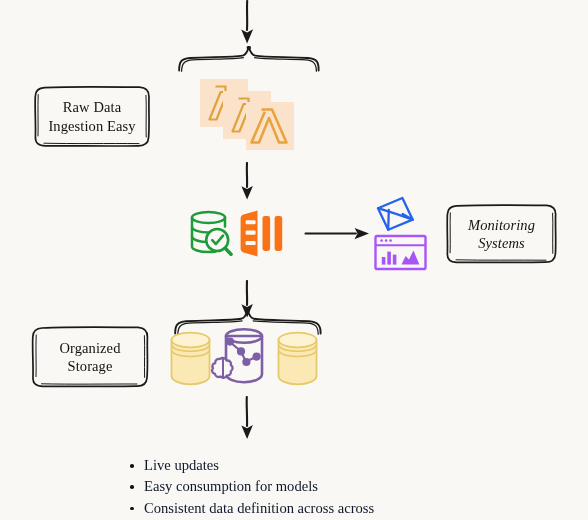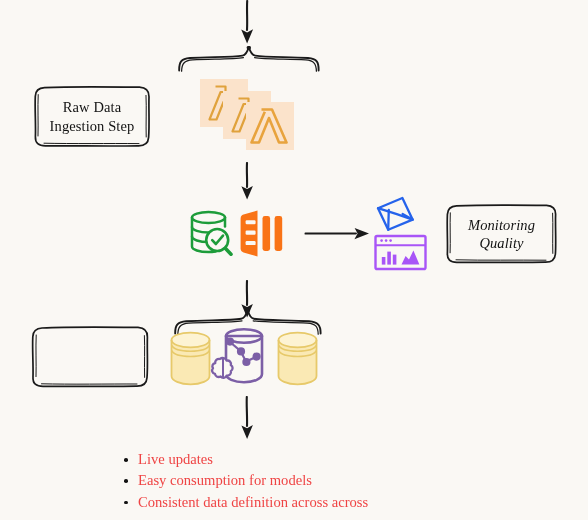--- a/index.html
+++ b/index.html
@@ -49,24 +49,24 @@
 
   
   .ink { stroke: #1a1a1a; fill: none; stroke-linecap: round; stroke-linejoin: round; }
   .ink-fill { fill: #1a1a1a; stroke: none; }
 
   
   #bullets {
     position: absolute;
     left: 118px;
     top: 449px;
-    margin: 0;
+    margin: 6px;
     padding: 0 0 0 20px;
     list-style: none;
-    color: #ef4444;
+    color: #0f172a;
     font-size: 14.6px;
     line-height: 1.46;
   }
   #bullets li {
     position: relative;
     white-space: nowrap;
   }
   #bullets li::before {
     content: "";
     position: absolute;
@@ -102,21 +102,21 @@
       <path class="ink" stroke-width="1.7" fill="#fdfcf9" d="M11.5 2.6 C 40 1.3, 76 1.8, 106.5 2.2 C 112.8 2.6, 116.2 5.0, 116.0 11.8
                C 115.6 25, 116.6 40, 115.6 52.4 C 115.2 58.6, 111.6 61.0, 105.0 60.8
                C 74 61.4, 40 60.6, 12.4 60.9 C 5.6 60.9, 2.1 58.2, 2.4 51.6
                C 2.9 39, 1.7 24, 2.3 11.2 C 2.5 5.2, 5.4 2.9, 11.5 2.6 Z"></path>
       <path class="ink" stroke-width="1.0" d="M5.2 9.6 C 4.6 22, 5.4 38, 5.0 51.0"></path>
       <path class="ink" stroke-width="1.0" d="M113.0 10.4 C 113.6 23, 112.8 39, 113.2 52.0"></path>
       <path class="ink" stroke-width="1.0" d="M11.0 58.2 C 40 58.9, 76 58.3, 106.0 58.6"></path>
     </svg>
     <div class="hbox-label">
       <span>Raw Data</span><br>
-      <span>Ingestion Step</span>
+      <span>Ingestion Easy</span>
     </div>
   </div>
 
   <div class="abs" style="left:198px; top:78px; width:100px; height:72px;">
     <svg class="icon-svg" width="100" height="72" viewBox="0 0 100 72">
 
       <rect x="2" y="1" width="48" height="48" fill="#fbe3cb"></rect>
       <path fill="none" stroke="#e0a23c" stroke-width="2.2" stroke-linejoin="round" d="M17.5 8.5 L 27.5 8.5 L 27.5 14.0 L 22.6 14.0 L 11.5 41.5 L 18.5 41.5 L 25.5 24.0 L 30.0 35.0"></path>
 
       <rect x="25" y="13" width="48" height="48" fill="#fbe3cb"></rect>
@@ -193,21 +193,21 @@
       <path class="ink" stroke-width="1.7" fill="#fdfcf9" d="M11.5 2.8 C 40 1.6, 72 2.0, 101.5 2.4 C 107.8 2.8, 110.8 5.2, 110.6 11.6
                C 110.2 24, 111.2 39, 110.4 50.8 C 110.0 56.8, 106.6 59.4, 100.0 59.2
                C 70 59.8, 38 59.0, 11.8 59.4 C 5.2 59.4, 2.0 56.6, 2.4 50.2
                C 2.8 38, 1.8 24, 2.4 11.4 C 2.6 5.4, 5.6 3.1, 11.5 2.8 Z"></path>
       <path class="ink" stroke-width="1.0" d="M5.3 9.8 C 4.8 22, 5.6 38, 5.1 49.8"></path>
       <path class="ink" stroke-width="1.0" d="M107.6 10.2 C 108.2 22, 107.4 38, 107.8 50.4"></path>
       <path class="ink" stroke-width="1.0" d="M11.0 56.8 C 39 57.5, 72 56.9, 101.0 57.2"></path>
     </svg>
     <div class="hbox-label">
       <span>Monitoring</span><br>
-      <span>Quality</span>
+      <span>Systems</span>
     </div>
   </div>
 
   <svg class="abs" style="left:232px; top:280px;" width="30" height="40" viewBox="0 0 30 40">
     <path class="ink" stroke-width="2.1" d="M15.0 1 C 14.5 9, 15.4 17, 15.0 25"></path>
     <path class="ink-fill" d="M15.1 37.5 L 9.4 24.2 L 15.1 27.0 L 20.9 23.9 Z"></path>
   </svg>
 
   <svg class="abs" style="left:172px; top:309px;" width="152" height="26" viewBox="0 0 152 26">
     <path class="ink" stroke-width="1.9" d="M3.2 24.5 C 3.0 16.4, 5.2 12.8, 14.2 12.2 C 35 11.0, 58 11.6, 69.2 9.8
@@ -221,20 +221,24 @@
   <div class="hbox" style="left:30px; top:325px; width:120px; height:64px;">
     <svg class="hbox-svg" viewBox="0 0 120 64" preserveAspectRatio="none">
       <path class="ink" stroke-width="1.7" fill="#fdfcf9" d="M12.0 3.0 C 42 1.6, 78 2.2, 108.0 2.4 C 114.6 2.8, 117.6 5.4, 117.4 12.0
                C 117.0 25, 118.0 41, 117.0 52.6 C 116.6 58.8, 113.0 61.4, 106.4 61.2
                C 75 61.8, 41 61.0, 13.0 61.4 C 6.2 61.4, 2.6 58.6, 3.0 52.0
                C 3.4 39, 2.2 25, 2.8 11.8 C 3.0 5.8, 6.0 3.3, 12.0 3.0 Z"></path>
       <path class="ink" stroke-width="1.0" d="M6.2 10.0 C 5.6 23, 6.4 39, 6.0 51.6"></path>
       <path class="ink" stroke-width="1.0" d="M114.4 10.6 C 115.0 23, 114.2 40, 114.6 52.4"></path>
       <path class="ink" stroke-width="1.0" d="M11.5 58.8 C 41 59.5, 78 58.9, 107.0 59.0"></path>
     </svg>
+    <div class="hbox-label">
+      <span>Organized</span><br>
+      <span>Storage</span>
+    </div>
   </div>
 
   <div class="abs" style="left:168px; top:328px; width:152px; height:62px;">
     <svg class="icon-svg" width="152" height="62" viewBox="0 0 152 62">
 
       <g>
         <path d="M3.5 12.0 L 3.5 48.0 C 3.5 52.6, 12.0 56.4, 22.5 56.4
                  C 33.0 56.4, 41.5 52.6, 41.5 48.0 L 41.5 12.0 Z" fill="#fae9b4"></path>
         <ellipse cx="22.5" cy="12.0" rx="19.0" ry="7.4" fill="#fdf3d3" stroke="#e7c96a" stroke-width="1.8"></ellipse>
         <path d="M3.5 12.0 L 3.5 48.0 C 3.5 52.6, 12.0 56.4, 22.5 56.4

